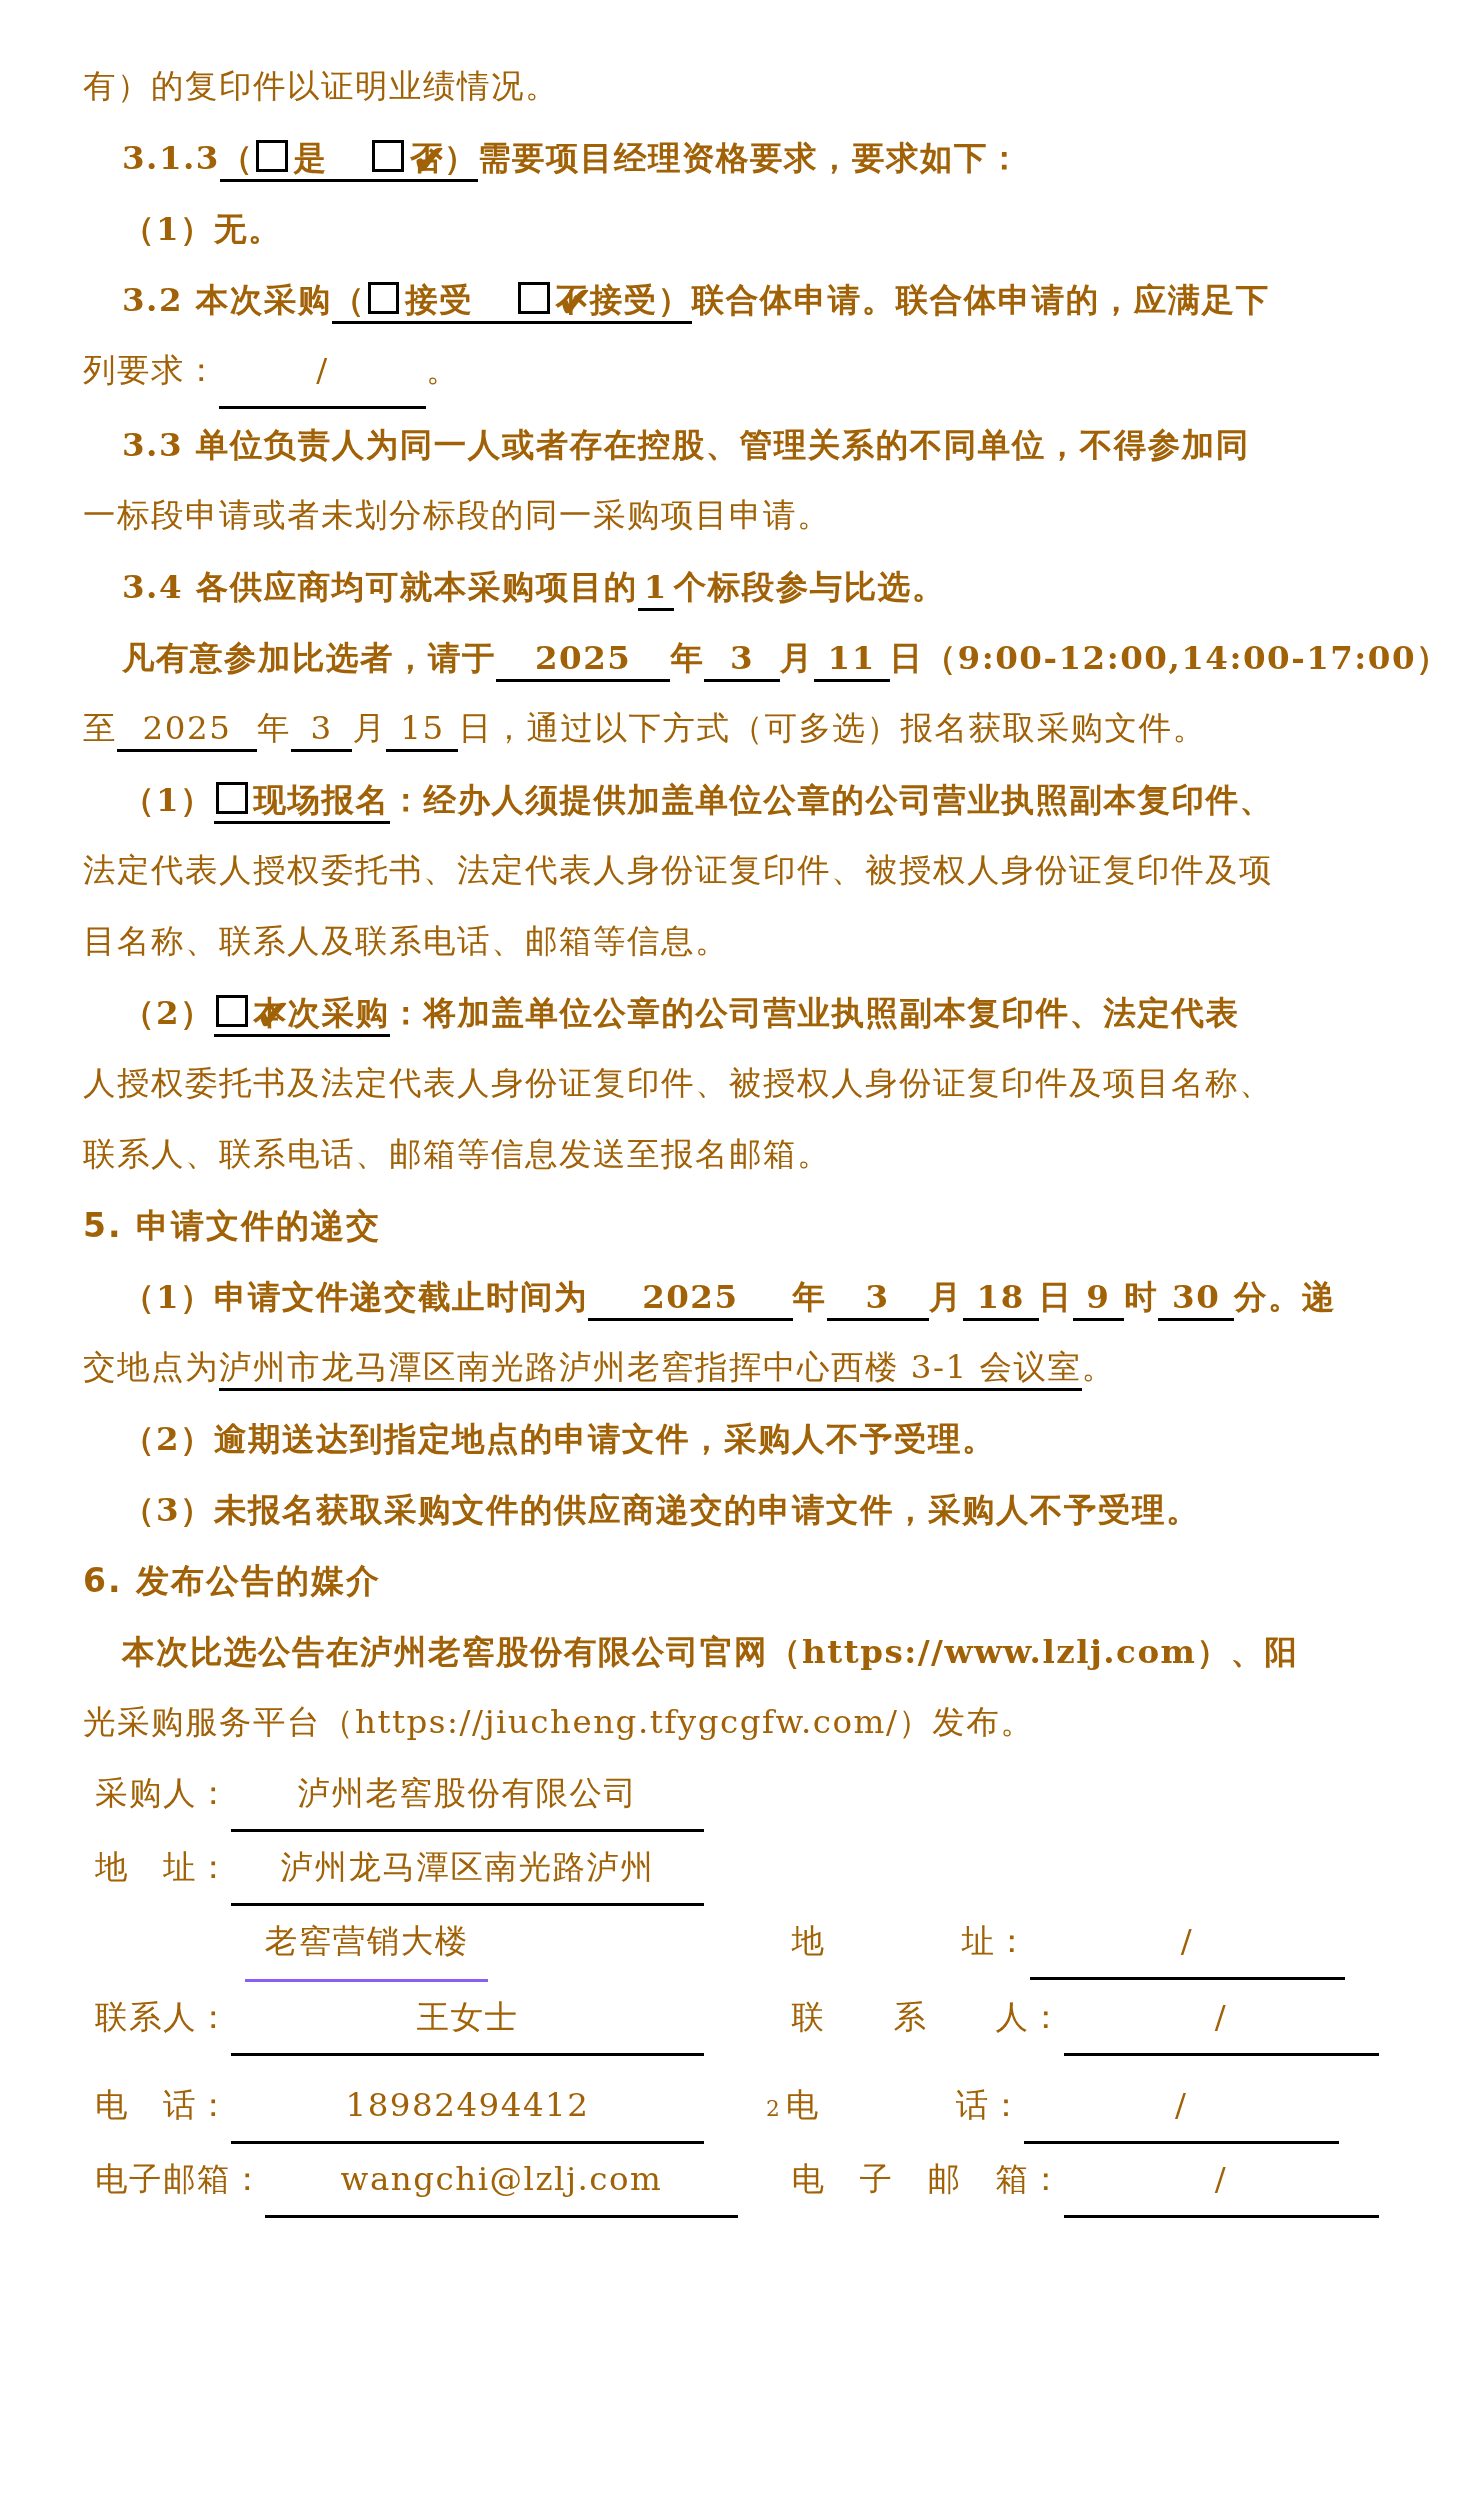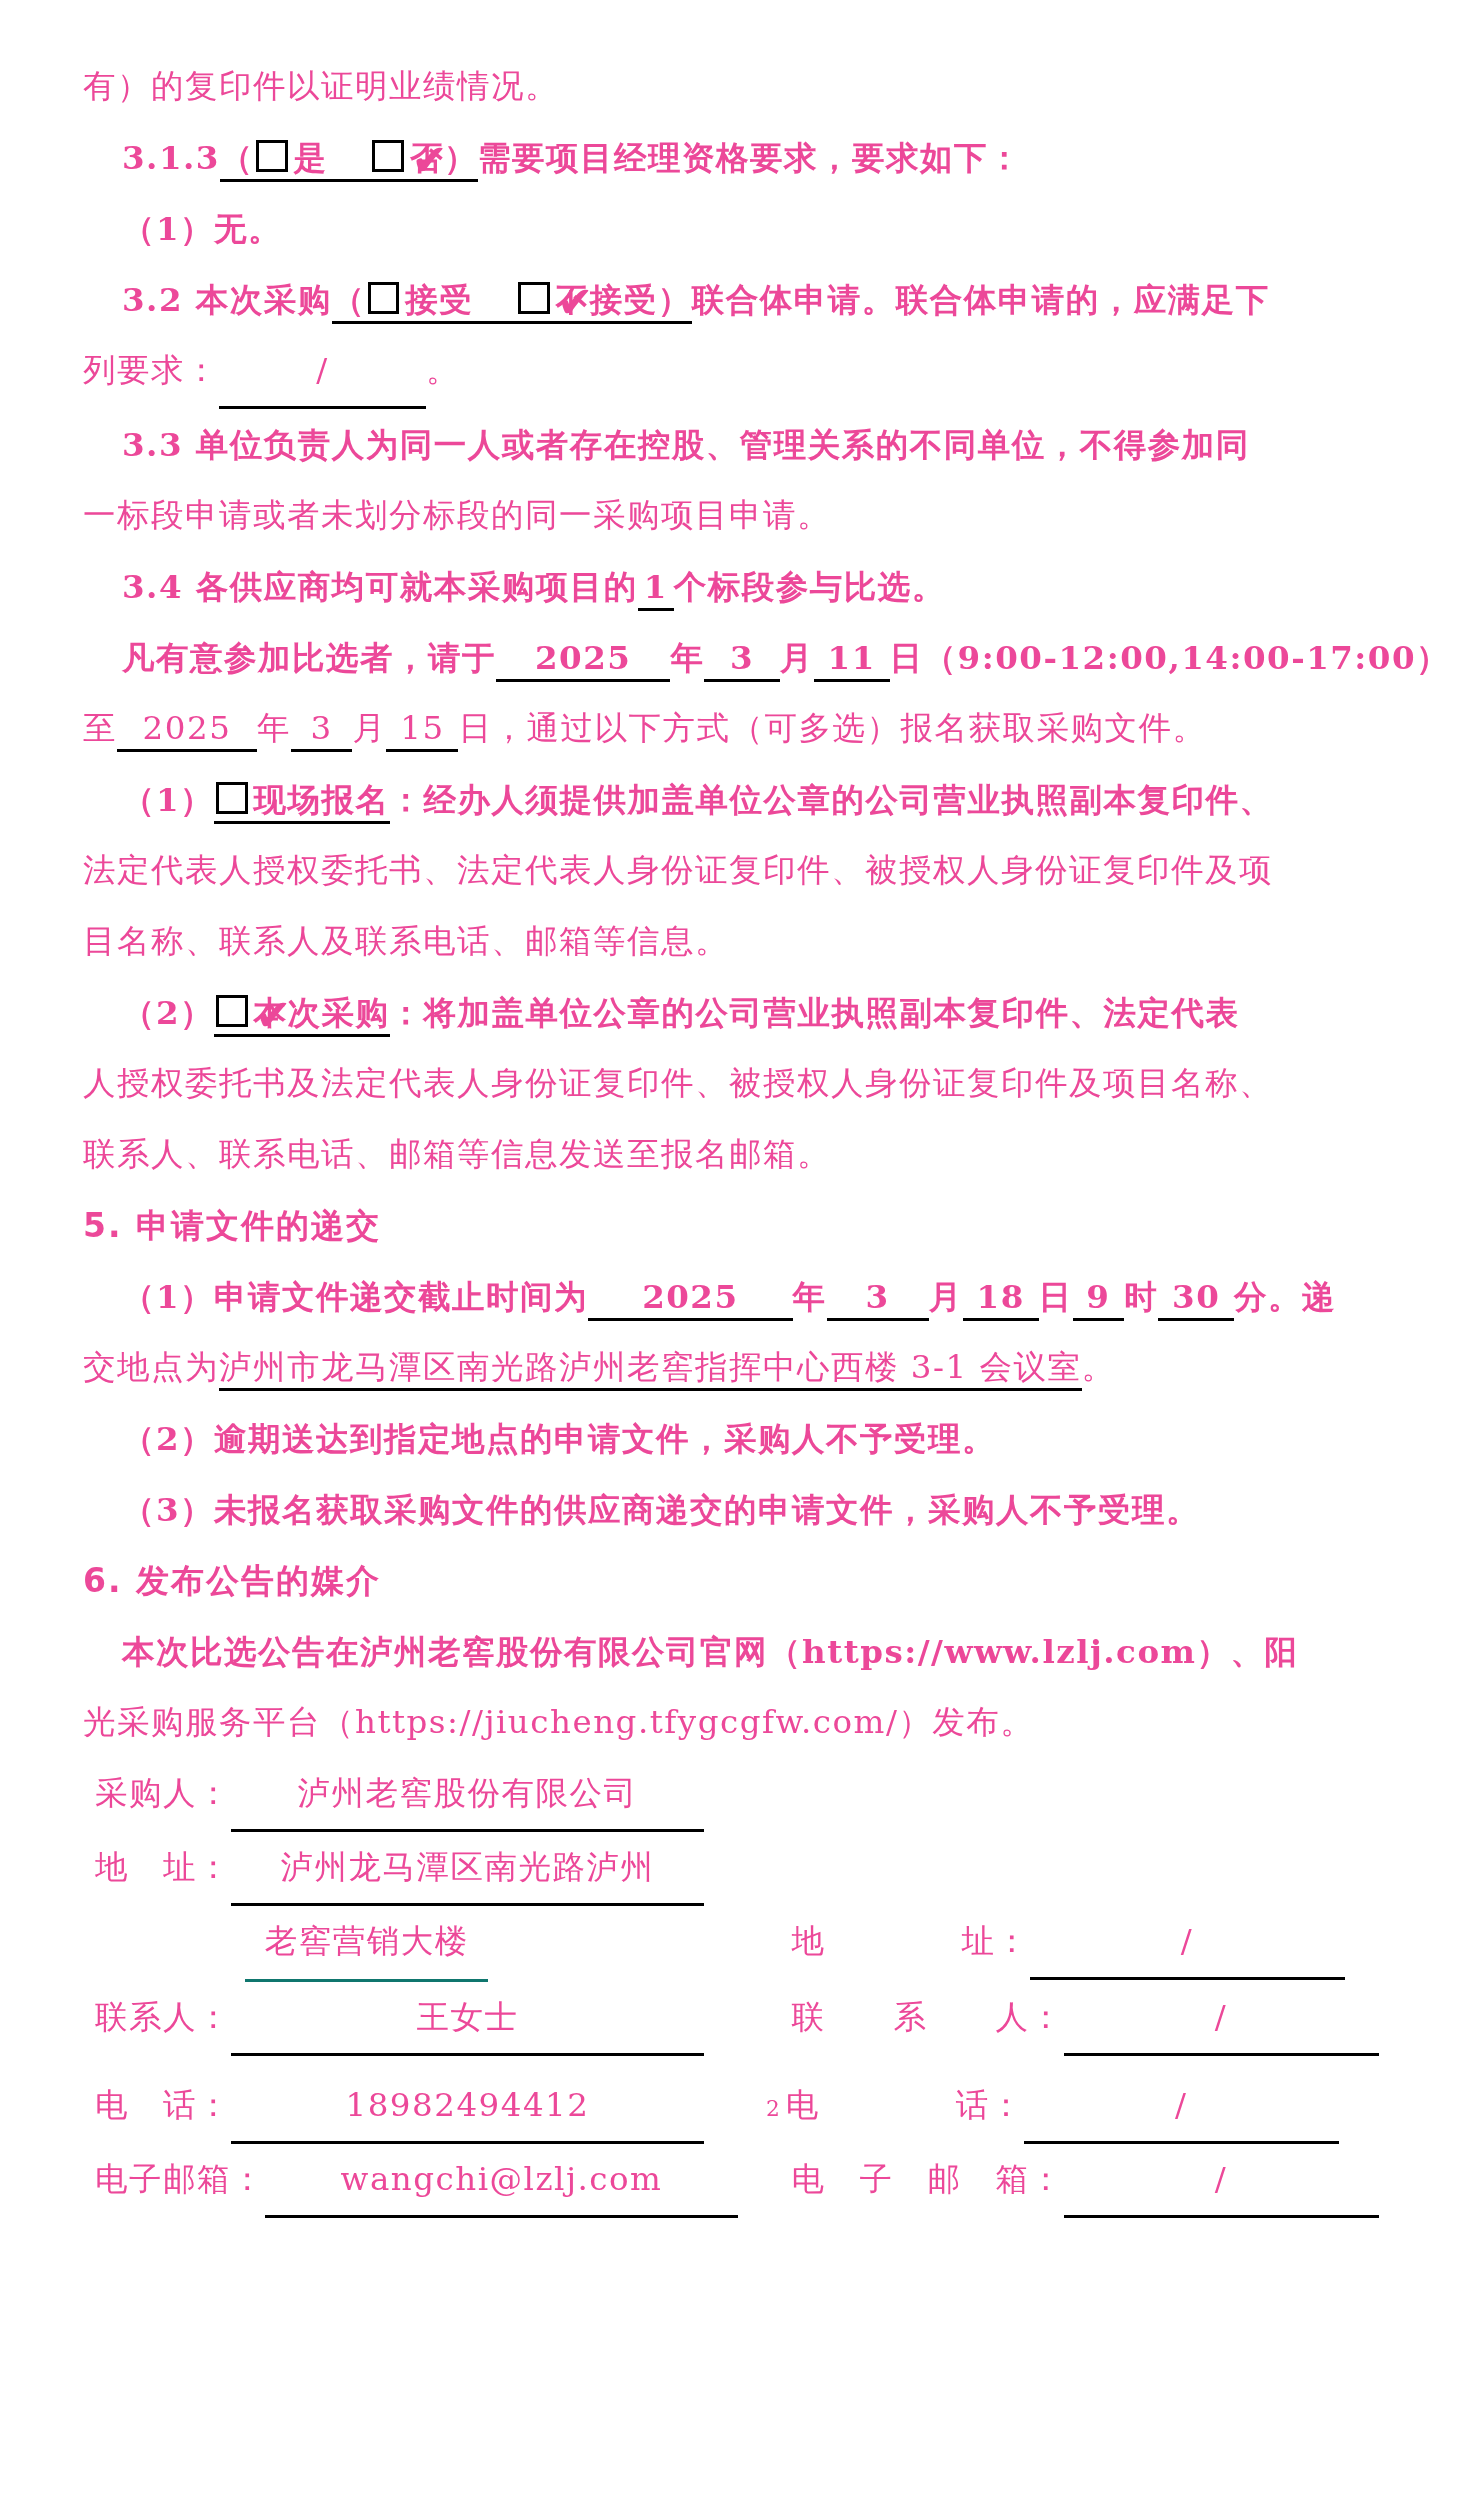--- a/index.html
+++ b/index.html
@@ -1,39 +1,39 @@
 <!DOCTYPE html>
 <html><head>
 <meta charset="utf-8">
 <style>
   html,body { margin:0; padding:0; background:#ffffff; }
   .page {
     position:relative;
     width:1478px; height:2511px;
     background:#ffffff;
-    color:#ec4899;
+    color:#a16207;
     font-family:"DejaVu Serif","Liberation Serif",serif;
     overflow:hidden;
   }
   .content { padding:51px 77px 0 83px; }
   .ln { font-size:32.5px; line-height:71px; white-space:nowrap; letter-spacing:1.5px; }
   .ind { text-indent:39px;font-weight:bold; }
   .hd { font-weight:bold; font-size:33px; font-family:"DejaVu Sans","Liberation Sans",sans-serif; letter-spacing:2px; }
   .u { border-bottom:3px solid #000; padding-bottom:2px; }
   .px6  { padding-left:5.9px;  padding-right:5.9px; }
   .px14 { padding-left:13.8px; padding-right:13.8px; }
   .px20 { padding-left:19.7px; padding-right:19.7px; }
   .px26 { padding-left:25.6px; padding-right:25.6px; }
   .px40 { padding-left:39px; padding-right:39px; }
   .px55 { padding-left:54px; padding-right:54px; }
   .blank { display:inline-block; border-bottom:3px solid #000; text-align:center; }
   .w210 { width:207px; }
   .w320 { width:315px; }
   .lval { display:inline-block; width:473px; border-bottom:3px solid #000; text-align:center; }
-  .u-inline { display:inline-block; border-bottom:3px solid #0f766e; padding:0 19.7px 2px 19.7px; }
+  .u-inline { display:inline-block; border-bottom:3px solid #8b5cf6; padding:0 19.7px 2px 19.7px; }
   .cb { display:inline-block; width:25.6px; height:25.6px; border:3px solid #000; position:relative; vertical-align:-3px; margin:0 5.9px 0 2px; }
   .cb.checked::after {
     content:"✔";
     position:absolute; left:-3px; top:-18.7px;
     font-size:43px; font-weight:bold;
     font-family:"DejaVu Sans","Liberation Sans",sans-serif;
   }
   .gap { display:inline-block; width:43px; }
   .crow { display:flex; font-size:32.5px; line-height:71px; letter-spacing:1.5px; white-space:nowrap;margin-left:12px; }
   .cleft { flex:0 0 671px; }

